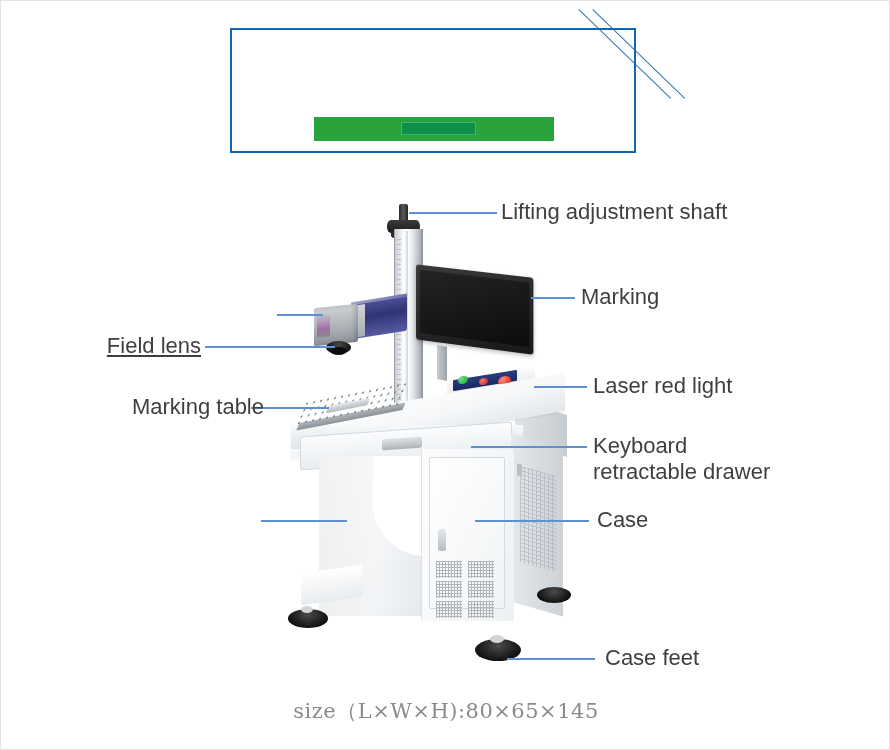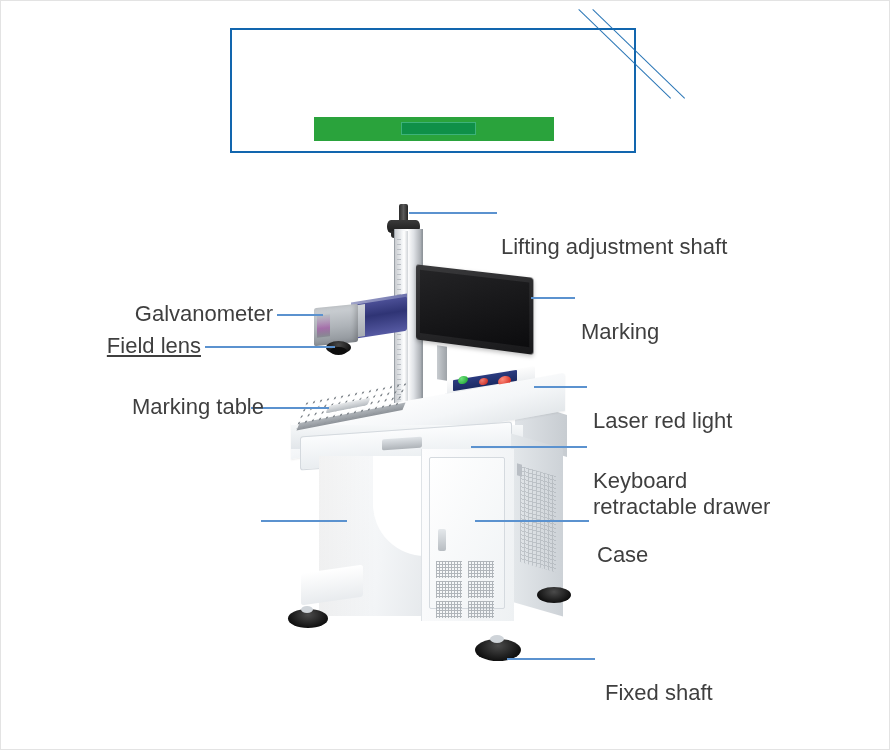--- a/index.html
+++ b/index.html
@@ -32,21 +32,21 @@
   .diag{
     position:absolute;background:#1f6fb2;height:1.4px;
     transform-origin:0 0;opacity:.95;
   }
 
   
   .lbl{
     position:absolute;color:#3f3f3f;font-size:22px;line-height:26px;
     white-space:pre;
   }
-  .lbl.r{text-align:left;margin-top:35px;}
+  .lbl.r{text-align:left;}
   .lbl.l{text-align:right;}
 
   
   .lead{position:absolute;background:#5b92cf;height:1.6px;transform-origin:0 50%;}
 
   
   .caption{
     position:absolute;left:0;top:696px;width:890px;text-align:center;
     font-size:21px;color:#8a8a8a;font-family:"DejaVu Serif","Liberation Serif",serif;
     letter-spacing:.5px;
@@ -284,22 +284,22 @@
   <div class="lead" style="left:204px;top:345px;width:130px;"></div>
   <div class="lead" style="left:250px;top:406px;width:78px;"></div>
   <div class="lead" style="left:533px;top:385px;width:53px;"></div>
   <div class="lead" style="left:470px;top:445px;width:116px;"></div>
   <div class="lead" style="left:260px;top:519px;width:86px;"></div>
   <div class="lead" style="left:474px;top:519px;width:114px;"></div>
   <div class="lead" style="left:506px;top:657px;width:88px;"></div>
 
   <div class="lbl r" style="left:500px;top:198px;">Lifting adjustment shaft</div>
   <div class="lbl r" style="left:580px;top:283px;">Marking</div>
-  <div class="lbl l" style="left:40px;top:300px;width:232px;">Galvanometer</div>
   <div class="lbl l" style="left:40px;top:332px;width:160px;text-decoration:underline;">Field lens</div>
   <div class="lbl l" style="left:57px;top:393px;width:206px;">Marking table</div>
   <div class="lbl r" style="left:592px;top:432px;">Keyboard
 retractable drawer</div>
   <div class="lbl r" style="left:592px;top:372px;">Laser red light</div>
   <div class="lbl r" style="left:596px;top:506px;text-align:right;">Case</div>
-  <div class="lbl r" style="left:604px;top:644px;">Fixed shaft</div>
-
+  <div class="lbl r" style="left:604px;top:644px;">Case feet</div>
+
+  <div class="caption">size（L×W×H):80×65×145</div>
 </div>
 
 </body></html>

